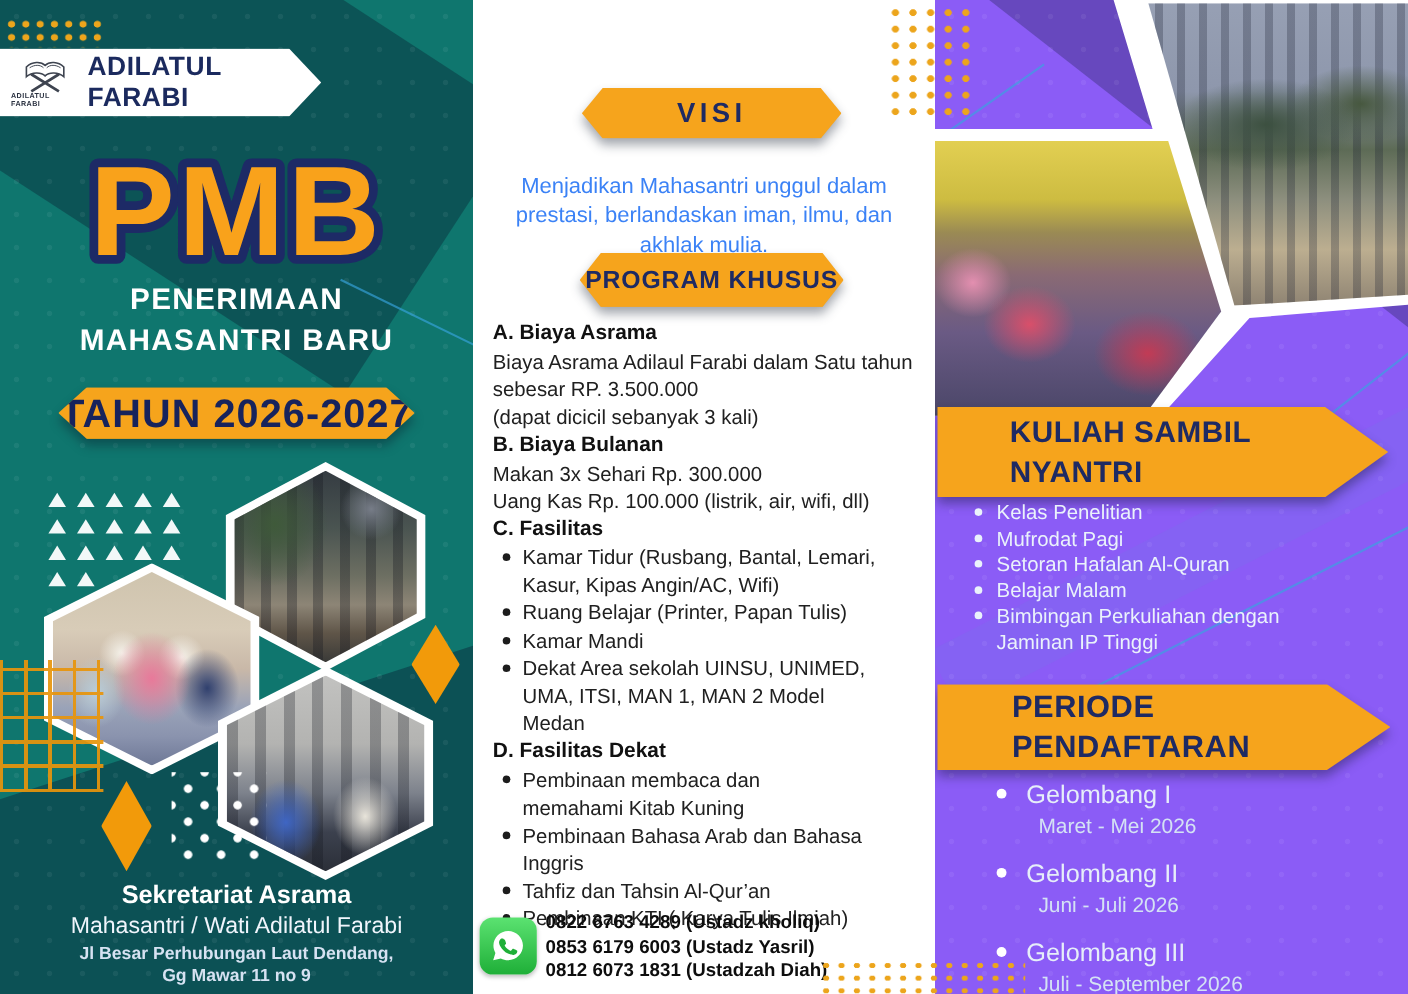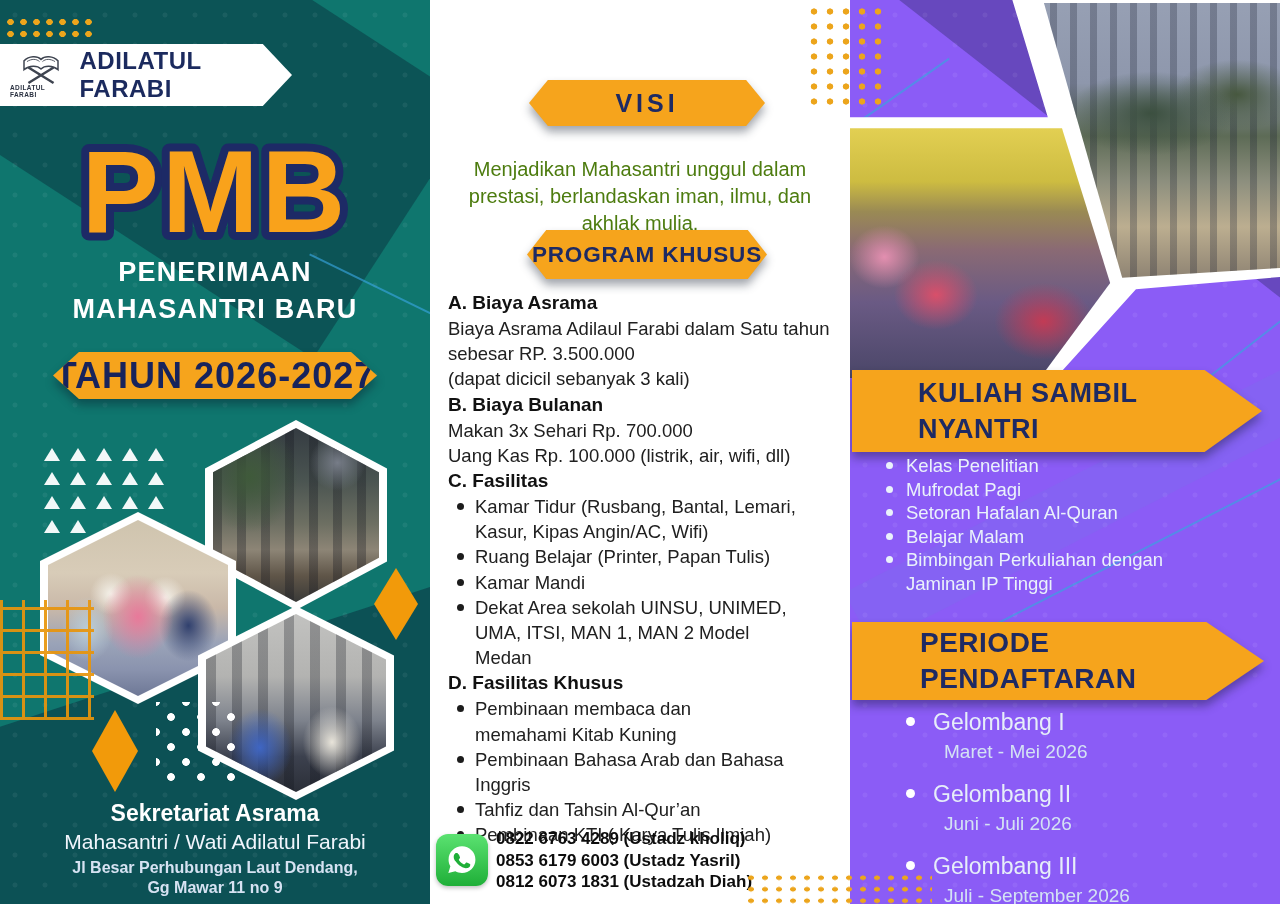--- a/index.html
+++ b/index.html
@@ -77,21 +77,21 @@
   .lattice{position:absolute;left:0;top:600px;width:94px;height:120px;opacity:.92;background-image:
      repeating-linear-gradient(90deg,#E8950C 0 3px,transparent 3px 22px),
      repeating-linear-gradient(0deg,#E8950C 0 3px,transparent 3px 22px);}
   .wdots{position:absolute;left:156px;top:702px;width:86px;height:84px;background-image:
      radial-gradient(#fff 3.5px,transparent 4.2px),radial-gradient(#fff 3.5px,transparent 4.2px);
      background-size:30px 30px,30px 30px;background-position:0 0,15px 15px;}
   .diamond{position:absolute;background:#F29A0A;clip-path:polygon(50% 0,100% 50%,50% 100%,0 50%);}
 
   
   .visi-text{position:absolute;left:30px;top:136px;width:360px;text-align:center;
-             font-size:20px;line-height:27px;color:#4d7c0f;}
+             font-size:20px;line-height:27px;color:#3b82f6;}
   .content{position:absolute;left:18px;top:290px;width:398px;color:#202020;
            font-size:18.5px;line-height:25.2px;}
   .content h4{margin:0;font-size:19px;line-height:26px;color:#111;}
   .content .ln{white-space:normal;}
   .content ul{margin:0;padding:0;list-style:none;}
   .content li{position:relative;padding-left:27px;}
   .content li::before{content:"";position:absolute;left:9px;top:9px;width:7px;height:7px;border-radius:50%;background:#1c1c1c;}
   .w240{width:240px;} .w300{width:312px;} .w330{width:336px;} .w345{width:352px;}
 
   .wa{position:absolute;left:6px;top:834px;width:52px;height:52px;border-radius:12px;
@@ -224,32 +224,32 @@
     <div class="ribbon-wrap" style="left:97px;top:230px;width:240px;height:49px;">
       <div class="ribbon hex" style="font-size:22.5px;letter-spacing:.8px;">PROGRAM KHUSUS</div>
     </div>
 
     <div class="content">
       <h4>A. Biaya Asrama</h4>
       <div class="ln" style="width:382px;">Biaya Asrama Adilaul Farabi dalam Satu tahun sebesar RP. 3.500.000</div>
       <div class="ln">(dapat dicicil sebanyak 3 kali)</div>
 
       <h4>B. Biaya Bulanan</h4>
-      <div class="ln">Makan 3x Sehari Rp. 700.000</div>
+      <div class="ln">Makan 3x Sehari Rp. 300.000</div>
       <div class="ln" style="white-space:nowrap;">Uang Kas Rp. 100.000 (listrik, air, wifi, dll)</div>
 
       <h4>C. Fasilitas</h4>
       <ul>
         <li class="w345">Kamar Tidur (Rusbang, Bantal, Lemari, Kasur, Kipas Angin/AC, Wifi)</li>
         <li>Ruang Belajar (Printer, Papan Tulis)</li>
         <li>Kamar Mandi</li>
         <li class="w300">Dekat Area sekolah UINSU, UNIMED, UMA, ITSI, MAN 1, MAN 2 Model Medan</li>
       </ul>
 
-      <h4>D. Fasilitas Khusus</h4>
+      <h4>D. Fasilitas Dekat</h4>
       <ul>
         <li class="w240">Pembinaan membaca dan memahami Kitab Kuning</li>
         <li class="w330">Pembinaan Bahasa Arab dan Bahasa Inggris</li>
         <li>Tahfiz dan Tahsin Al-Qur’an</li>
         <li>Pembinaan KTI ( Karya Tulis Ilmiah)</li>
       </ul>
     </div>
 
     <div class="wa">
       <svg width="38" height="38" viewBox="0 0 32 32">

